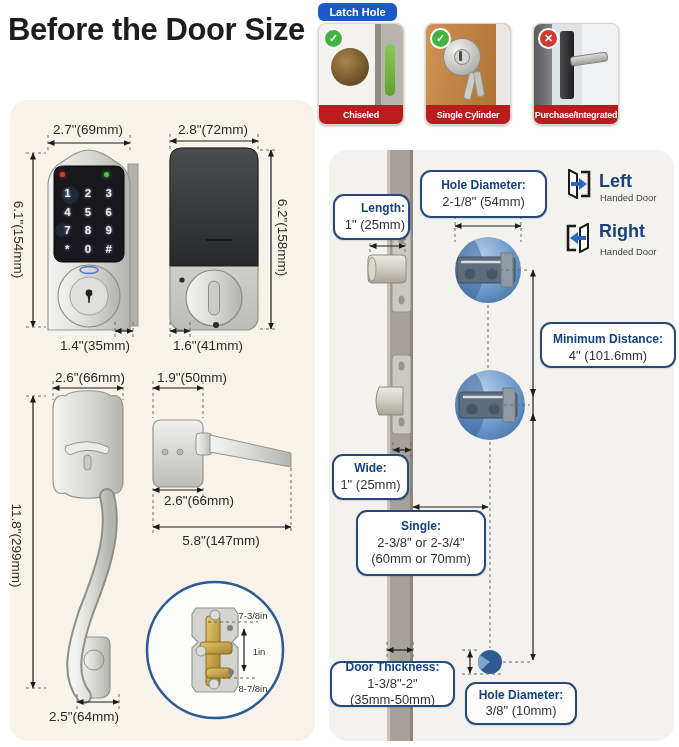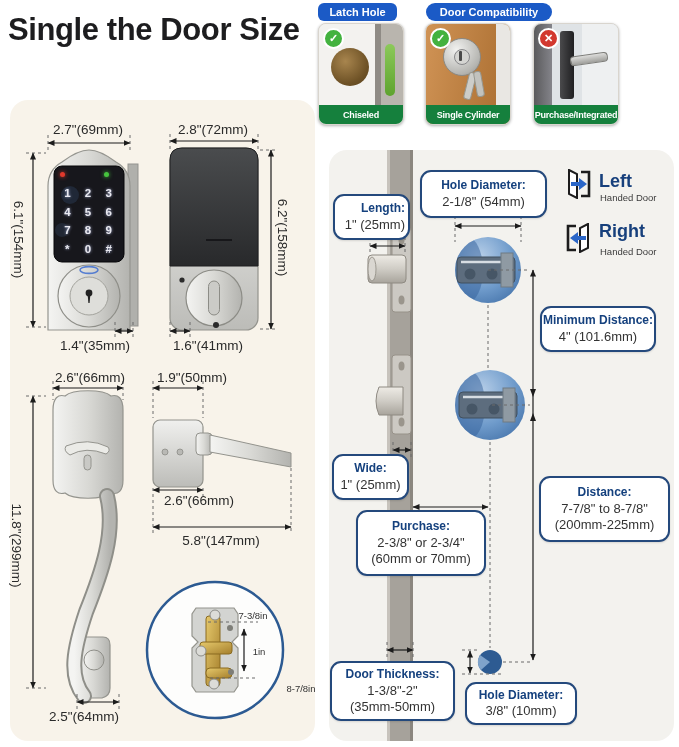--- a/index.html
+++ b/index.html
@@ -6,21 +6,21 @@
   #stage{position:relative;width:679px;height:747px;background:#ffffff;overflow:hidden;
          font-family:"Liberation Sans",sans-serif;}
   
   .title{position:absolute;left:8px;top:12px;width:320px;font-size:31px;line-height:1.16;
          font-weight:800;color:#1d1d1f;letter-spacing:-0.4px;}
   
   .pill{position:absolute;height:18px;background:#1b5ac6;color:#fff;font-size:11px;font-weight:bold;
         border-radius:10px;display:flex;align-items:center;justify-content:center;padding:0 9px;box-sizing:border-box;}
   .card{position:absolute;top:23px;width:84px;height:100px;border-radius:8px;overflow:hidden;
         box-shadow:0 1px 3px rgba(0,0,0,.3);border:1px solid #d9d5ce;background:#eee;}
-  .card .cap{position:absolute;left:0;right:0;bottom:0;height:19px;background:#15803d;color:#fff;
+  .card .cap{position:absolute;left:0;right:0;bottom:0;height:19px;background:#b91c1c;color:#fff;
         font-size:9px;font-weight:bold;display:flex;align-items:center;justify-content:center;letter-spacing:-0.2px;text-align:center;}
   .stat{position:absolute;left:4px;top:4px;width:17px;height:17px;border-radius:50%;border:2px solid #fff;
         color:#fff;font-size:11px;font-weight:bold;display:flex;align-items:center;justify-content:center;z-index:3;}
   .stat.ok{background:#43b23f;} .stat.no{background:#d2382f;}
   
   .panelL{position:absolute;left:10px;top:100px;width:305px;height:641px;background:#f8f3ea;border-radius:18px;}
   .panelR{position:absolute;left:329px;top:150px;width:345px;height:591px;background:#f3f2ee;border-radius:18px;}
   svg.ovl{position:absolute;pointer-events:none;}
   
   .dim{position:absolute;font-size:13.5px;color:#2a2a2a;white-space:nowrap;text-align:center;}
@@ -41,28 +41,25 @@
   
   .hand-title{position:absolute;font-size:18px;font-weight:800;color:#17407c;white-space:nowrap;}
   .hand-sub{position:absolute;font-size:9.5px;color:#3b3b3b;white-space:nowrap;}
 </style>
 </head>
 <body>
 
 <div id="stage">
 
   <div class="title">
-    <div>Single the Door Size</div>
+    <div>Before the Door Size</div>
   </div>
 
   <div class="pill" style="left:318px;top:3px;min-width:79px;border-radius:6px;">
     <span>Latch Hole</span>
-  </div>
-  <div class="pill" style="left:426px;top:3px;min-width:126px;">
-    <span>Door Compatibility</span>
   </div>
 
   <div class="card" style="left:318px;">
     <div style="position:absolute;inset:0;background:#f3f2ef;"></div>
     <div style="position:absolute;left:56px;top:0;width:6px;height:81px;background:#8f8b85;"></div>
     <div style="position:absolute;left:62px;top:0;width:22px;height:81px;background:#b9b5ae;"></div>
     <div style="position:absolute;left:12px;top:24px;width:38px;height:38px;border-radius:50%;
                 background:radial-gradient(circle at 38% 35%,#a8854e,#6e5226 65%,#57411e);"></div>
     <div style="position:absolute;left:66px;top:20px;width:10px;height:52px;border-radius:5px;
                 background:linear-gradient(#8cc95a,#5ea32e);"></div>
@@ -270,21 +267,21 @@
   <div class="dim rot" style="left:222px;top:230px;width:120px;">6.2"(158mm)</div>
   <div class="dim" style="left:158px;top:338px;width:100px;">1.6"(41mm)</div>
   <div class="dim" style="left:40px;top:370px;width:100px;">2.6"(66mm)</div>
   <div class="dim rot" style="left:-49px;top:538px;width:130px;">11.8"(299mm)</div>
   <div class="dim" style="left:34px;top:709px;width:100px;">2.5"(64mm)</div>
   <div class="dim" style="left:142px;top:370px;width:100px;">1.9"(50mm)</div>
   <div class="dim" style="left:149px;top:493px;width:100px;">2.6"(66mm)</div>
   <div class="dim" style="left:171px;top:533px;width:100px;">5.8"(147mm)</div>
   <div class="dim tiny" style="left:232px;top:610px;width:42px;">7-3/8in</div>
   <div class="dim tiny" style="left:248px;top:646px;width:22px;">1in</div>
-  <div class="dim tiny" style="left:232px;top:683px;width:42px;margin-left:48px;">8-7/8in</div>
+  <div class="dim tiny" style="left:232px;top:683px;width:42px;">8-7/8in</div>
 
   <div class="panelR"></div>
 
   <svg class="ovl" style="left:329px;top:150px;" width="345" height="591" viewBox="0 0 345 591">
     <defs>
       <linearGradient id="rsilv" x1="0" y1="0" x2="0" y2="1">
         <stop offset="0" stop-color="#eeebe5"></stop>
           <stop offset="0.5" stop-color="#cfccc5"></stop>
           <stop offset="1" stop-color="#a8a49c"></stop>
       </linearGradient>
@@ -375,39 +372,34 @@
   </svg>
 
   <div class="bubble" style="left:333px;top:194px;width:77px;height:46px;align-items:flex-end;">
     <div class="lbl">Length:</div>
     <div class="val">1" (25mm)</div>
   </div>
   <div class="bubble" style="left:420px;top:170px;width:127px;height:48px;">
     <div class="lbl">Hole Diameter:</div>
     <div class="val">2-1/8" (54mm)</div>
   </div>
-  <div class="bubble" style="left:540px;top:306px;width:116px;height:46px;">
+  <div class="bubble" style="left:540px;top:322px;width:136px;height:46px;justify-content:flex-end;">
     <div class="lbl">Minimum Distance:</div>
     <div class="val">4" (101.6mm)</div>
   </div>
   <div class="bubble" style="left:332px;top:454px;width:77px;height:46px;">
     <div class="lbl">Wide:</div>
     <div class="val">1" (25mm)</div>
   </div>
   <div class="bubble" style="left:356px;top:510px;width:130px;height:66px;">
-    <div class="lbl">Purchase:</div>
+    <div class="lbl">Single:</div>
     <div class="val">2-3/8" or 2-3/4"</div>
     <div class="val">(60mm or 70mm)</div>
   </div>
-  <div class="bubble" style="left:539px;top:476px;width:131px;height:66px;">
-    <div class="lbl">Distance:</div>
-    <div class="val">7-7/8" to 8-7/8"</div>
-    <div class="val">(200mm-225mm)</div>
-  </div>
-  <div class="bubble" style="left:330px;top:661px;width:125px;height:60px;">
+  <div class="bubble" style="left:330px;top:661px;width:125px;height:46px;">
     <div class="lbl">Door Thickness:</div>
     <div class="val">1-3/8"-2"</div>
     <div class="val">(35mm-50mm)</div>
   </div>
   <div class="bubble" style="left:465px;top:682px;width:112px;height:43px;">
     <div class="lbl">Hole Diameter:</div>
     <div class="val">3/8" (10mm)</div>
   </div>
 
   <svg style="position:absolute;left:566px;top:169px;" width="27" height="30" viewBox="0 0 27 30">

